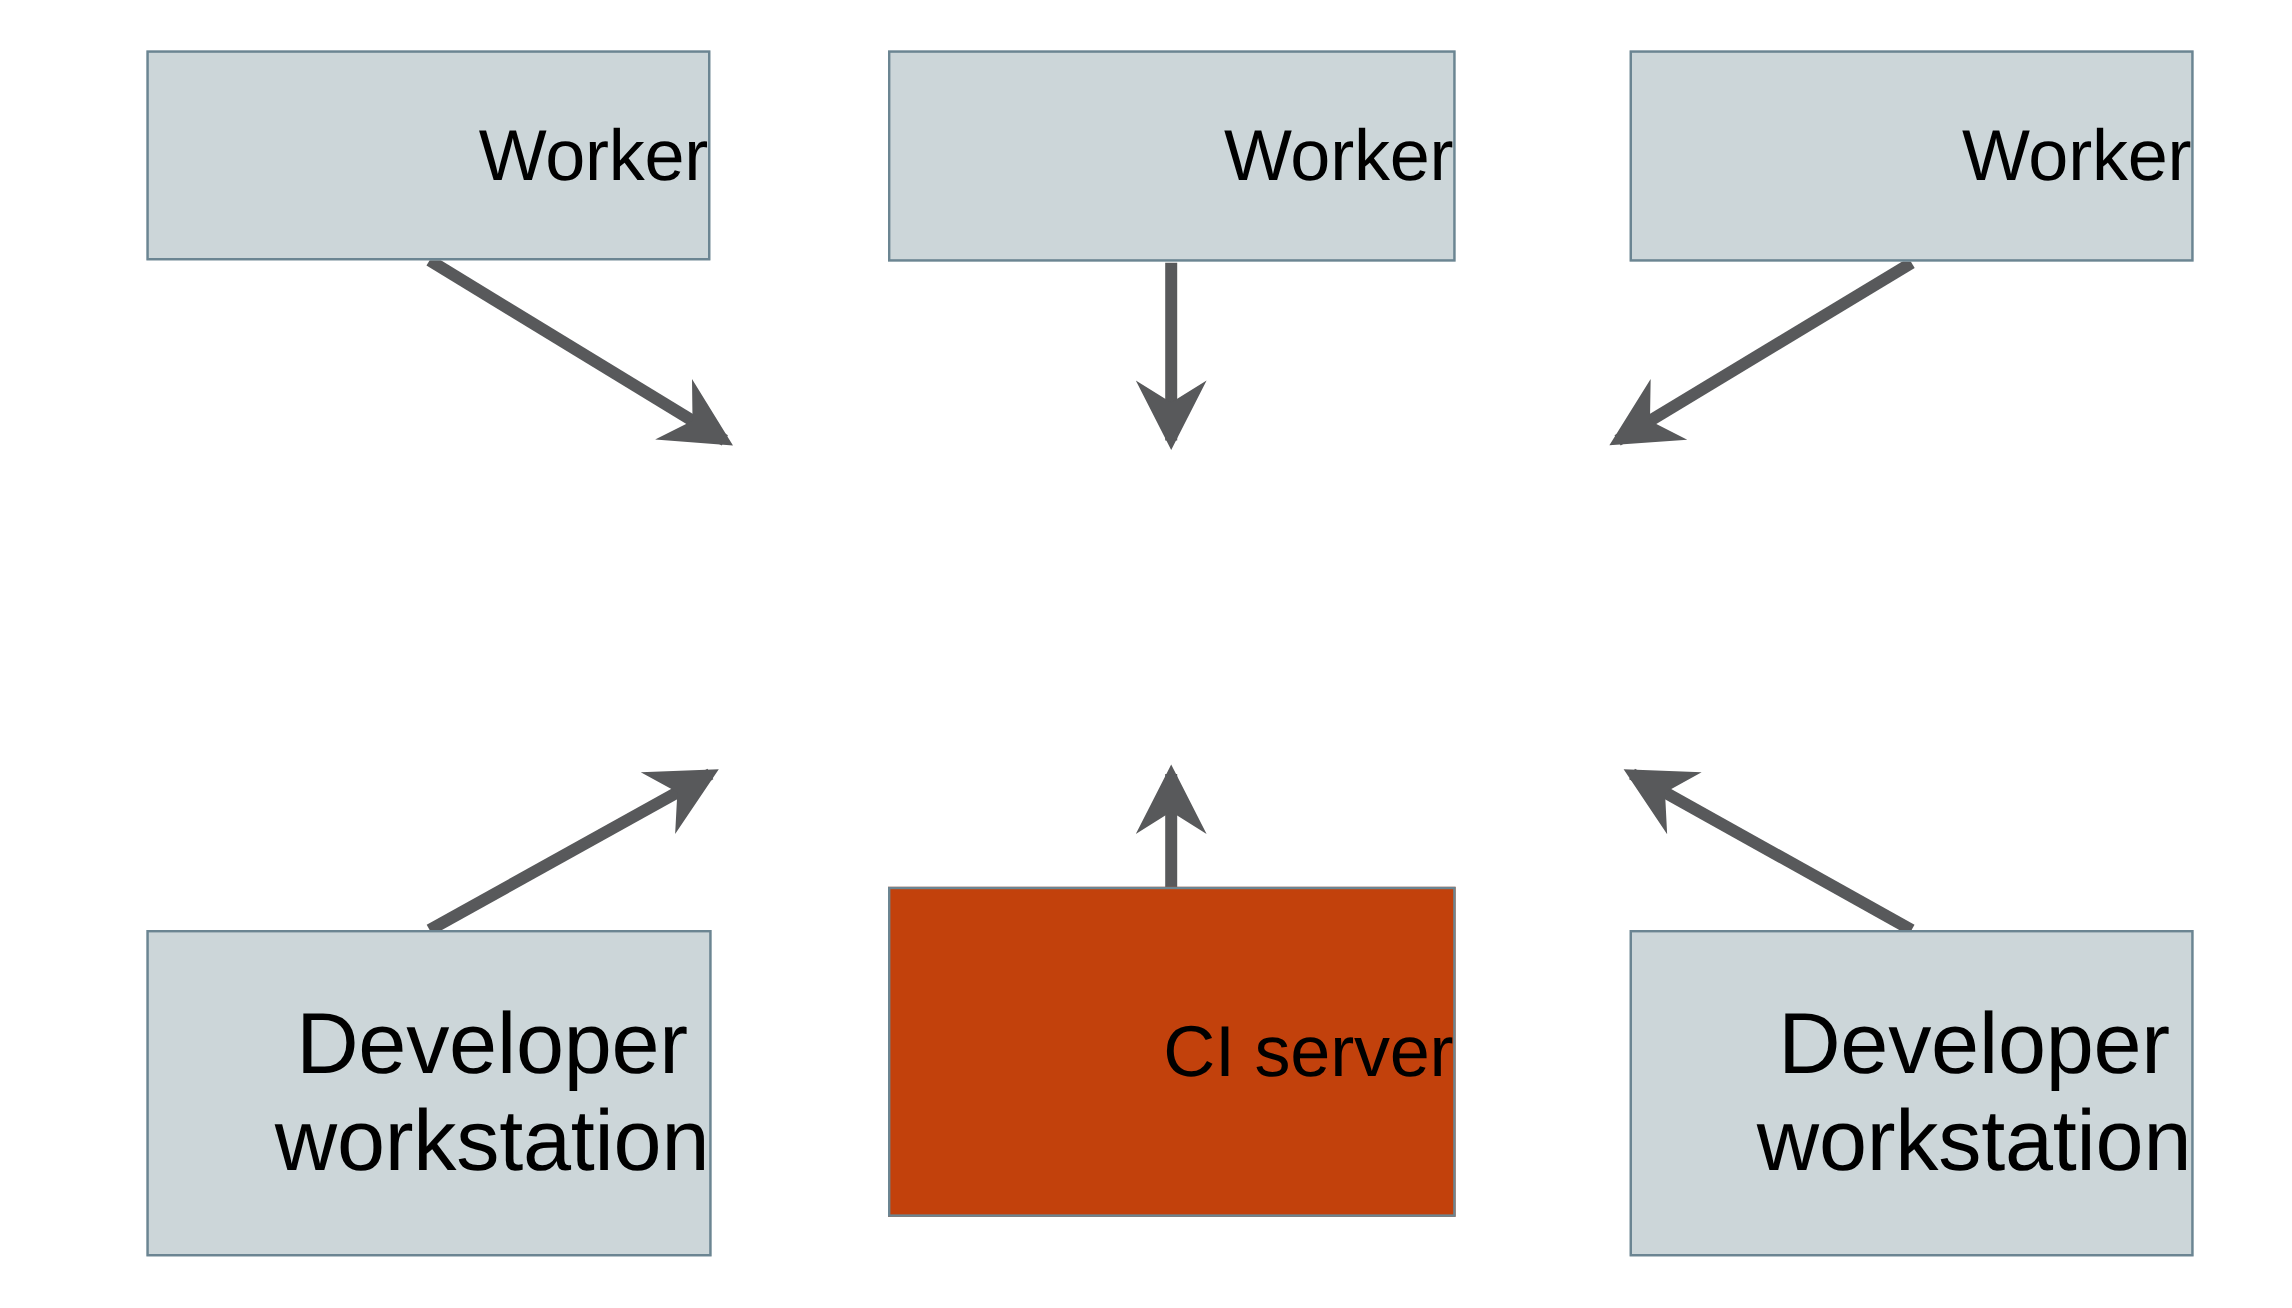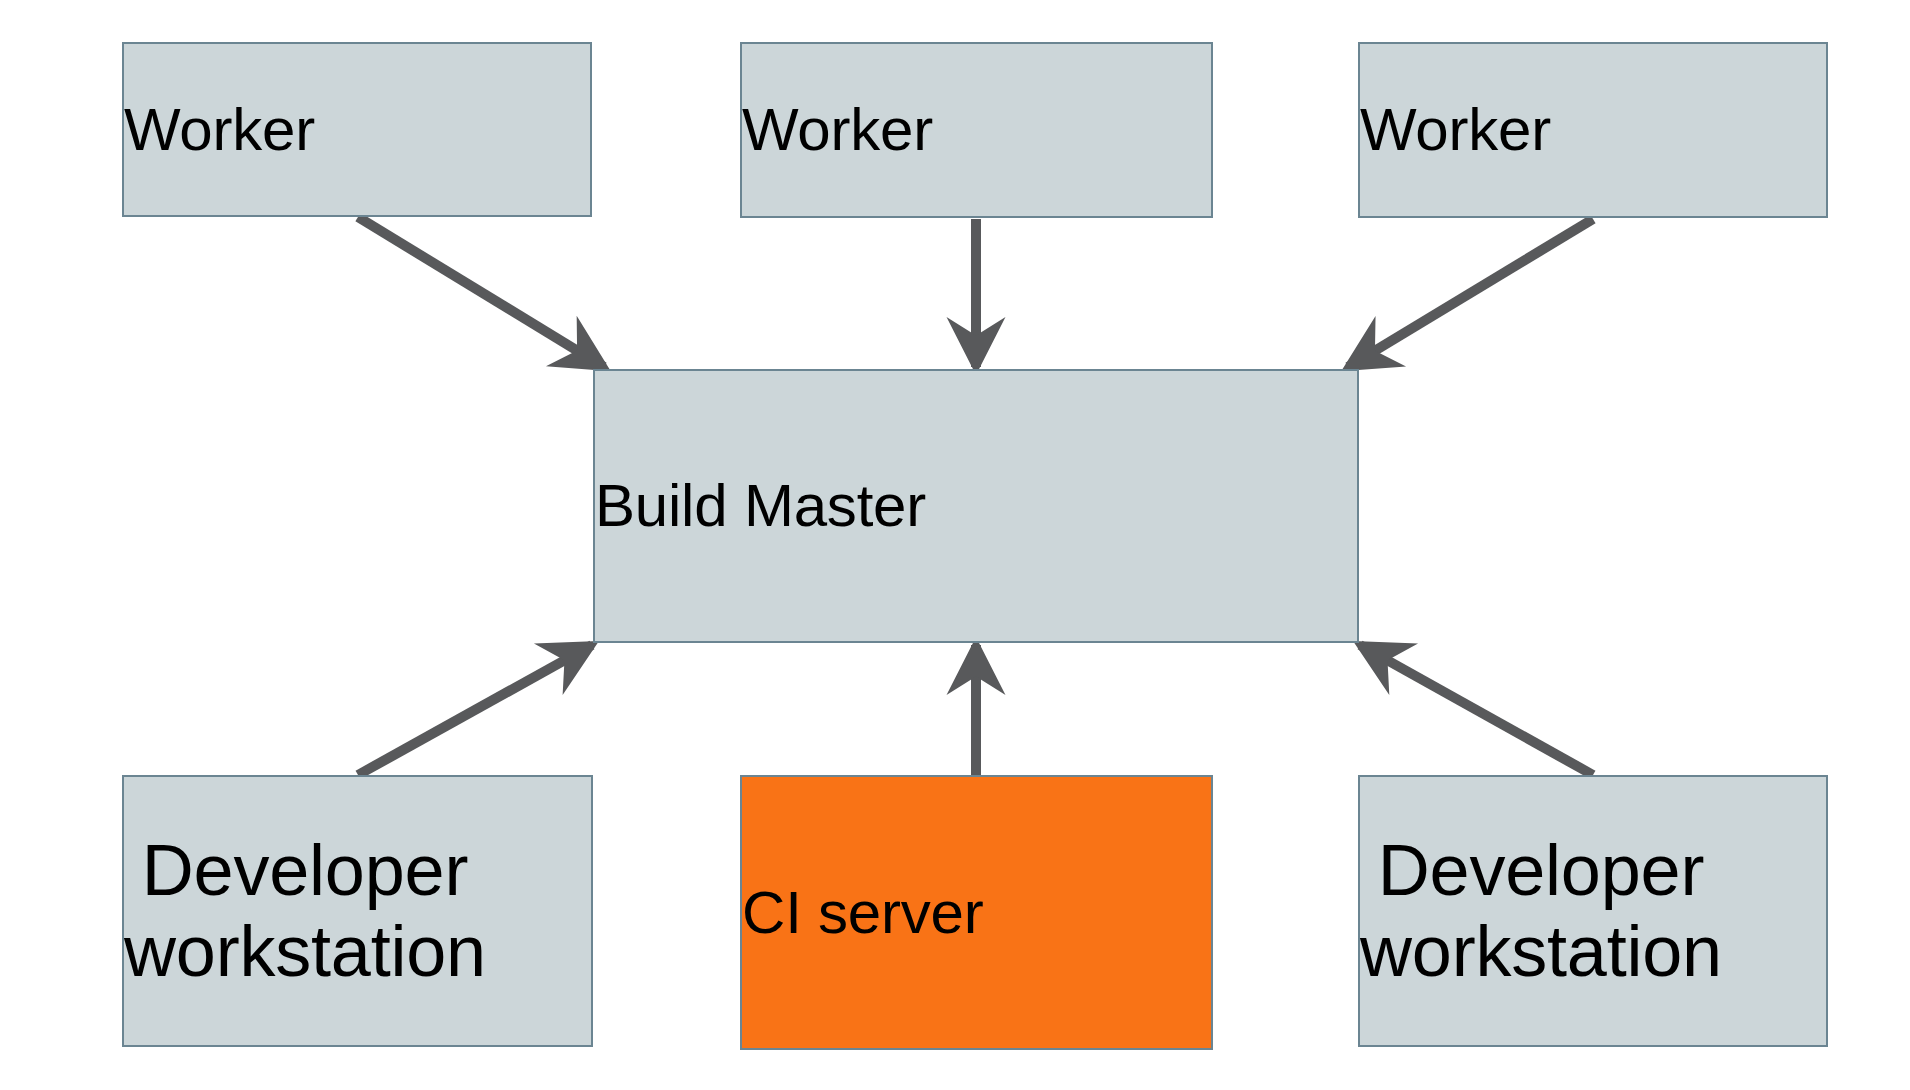--- a/index.html
+++ b/index.html
@@ -23,21 +23,21 @@
     height: 1090px;
     pointer-events: none;
   }
   .node {
     position: absolute;
     box-sizing: border-box;
     background: #ccd6d9;
     border: 2px solid #6b8592;
     display: flex;
     align-items: center;
-    justify-content: flex-start;
+    justify-content: flex-end;
     text-align: center;
   }
   .node-label {
     color: #000000;
     font-weight: 400;
     line-height: 1.12;
     letter-spacing: -0.2px;
     white-space: pre-line;
   }
   .lbl-lg { font-size: 60px; }
@@ -69,30 +69,27 @@
   </div>
 
   <div class="node" style="left: 740px; top: 42px; width: 473px; height: 176px; background: rgb(204, 214, 217); border-color: rgb(107, 133, 146);">
     <span class="node-label lbl-lg" style="color: rgb(0, 0, 0);">Worker</span>
   </div>
 
   <div class="node" style="left: 1358px; top: 42px; width: 470px; height: 176px; background: rgb(204, 214, 217); border-color: rgb(107, 133, 146);">
     <span class="node-label lbl-lg" style="color: rgb(0, 0, 0);">Worker</span>
   </div>
 
-  <div class="node" style="left: 593px; top: 369px; width: 766px; height: 274px; background: rgb(204, 214, 217); border-color: rgb(107, 133, 146);">
-    <span class="node-label lbl-lg" style="color: rgb(0, 0, 0);">Build Master</span>
-  </div>
 
   <div class="node" style="left: 122px; top: 775px; width: 471px; height: 272px; background: rgb(204, 214, 217); border-color: rgb(107, 133, 146);">
     <span class="node-label lbl-md" style="color: rgb(0, 0, 0);">Developer
 workstation</span>
   </div>
 
-  <div class="node" style="left: 740px; top: 775px; width: 473px; height: 275px; background: #f97316; border-color: rgb(107, 133, 146);">
+  <div class="node" style="left: 740px; top: 739px; width: 473px; height: 275px; background: #c2410c; border-color: rgb(107, 133, 146);">
     <span class="node-label lbl-lg" style="color: rgb(0, 0, 0);">CI server</span>
   </div>
 
   <div class="node" style="left: 1358px; top: 775px; width: 470px; height: 272px; background: rgb(204, 214, 217); border-color: rgb(107, 133, 146);">
     <span class="node-label lbl-md" style="color: rgb(0, 0, 0);">Developer
 workstation</span>
   </div>
 
 </div>
 

